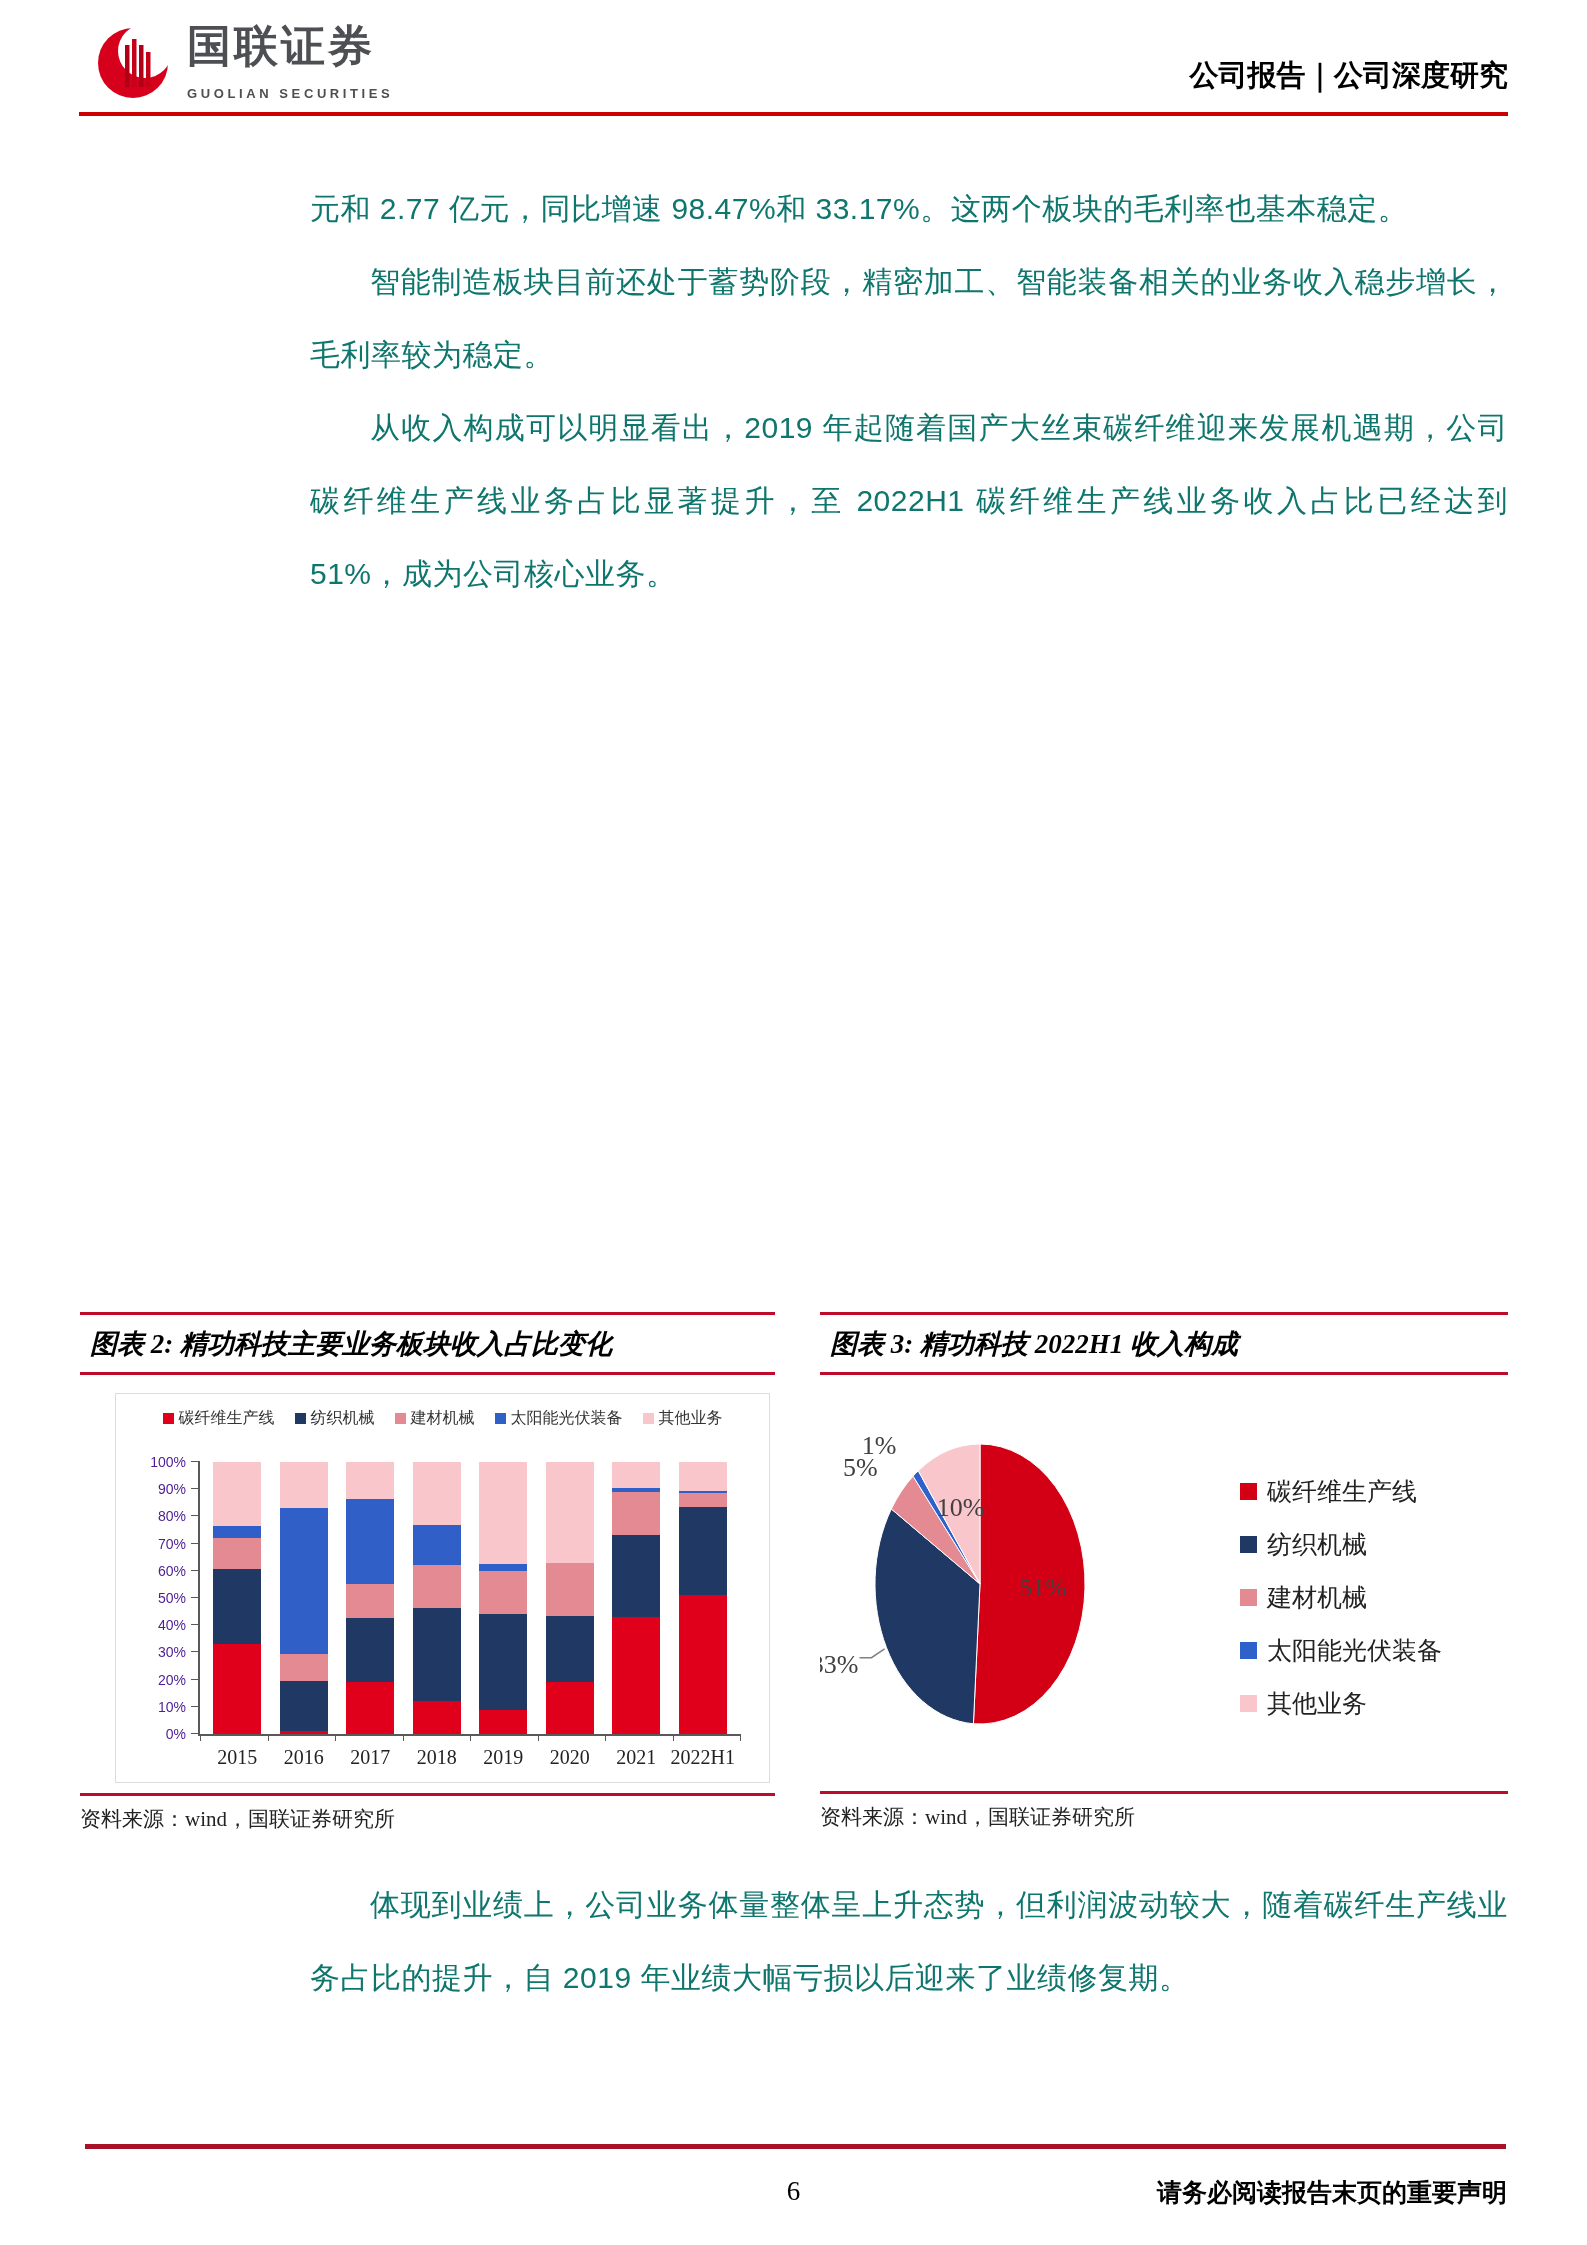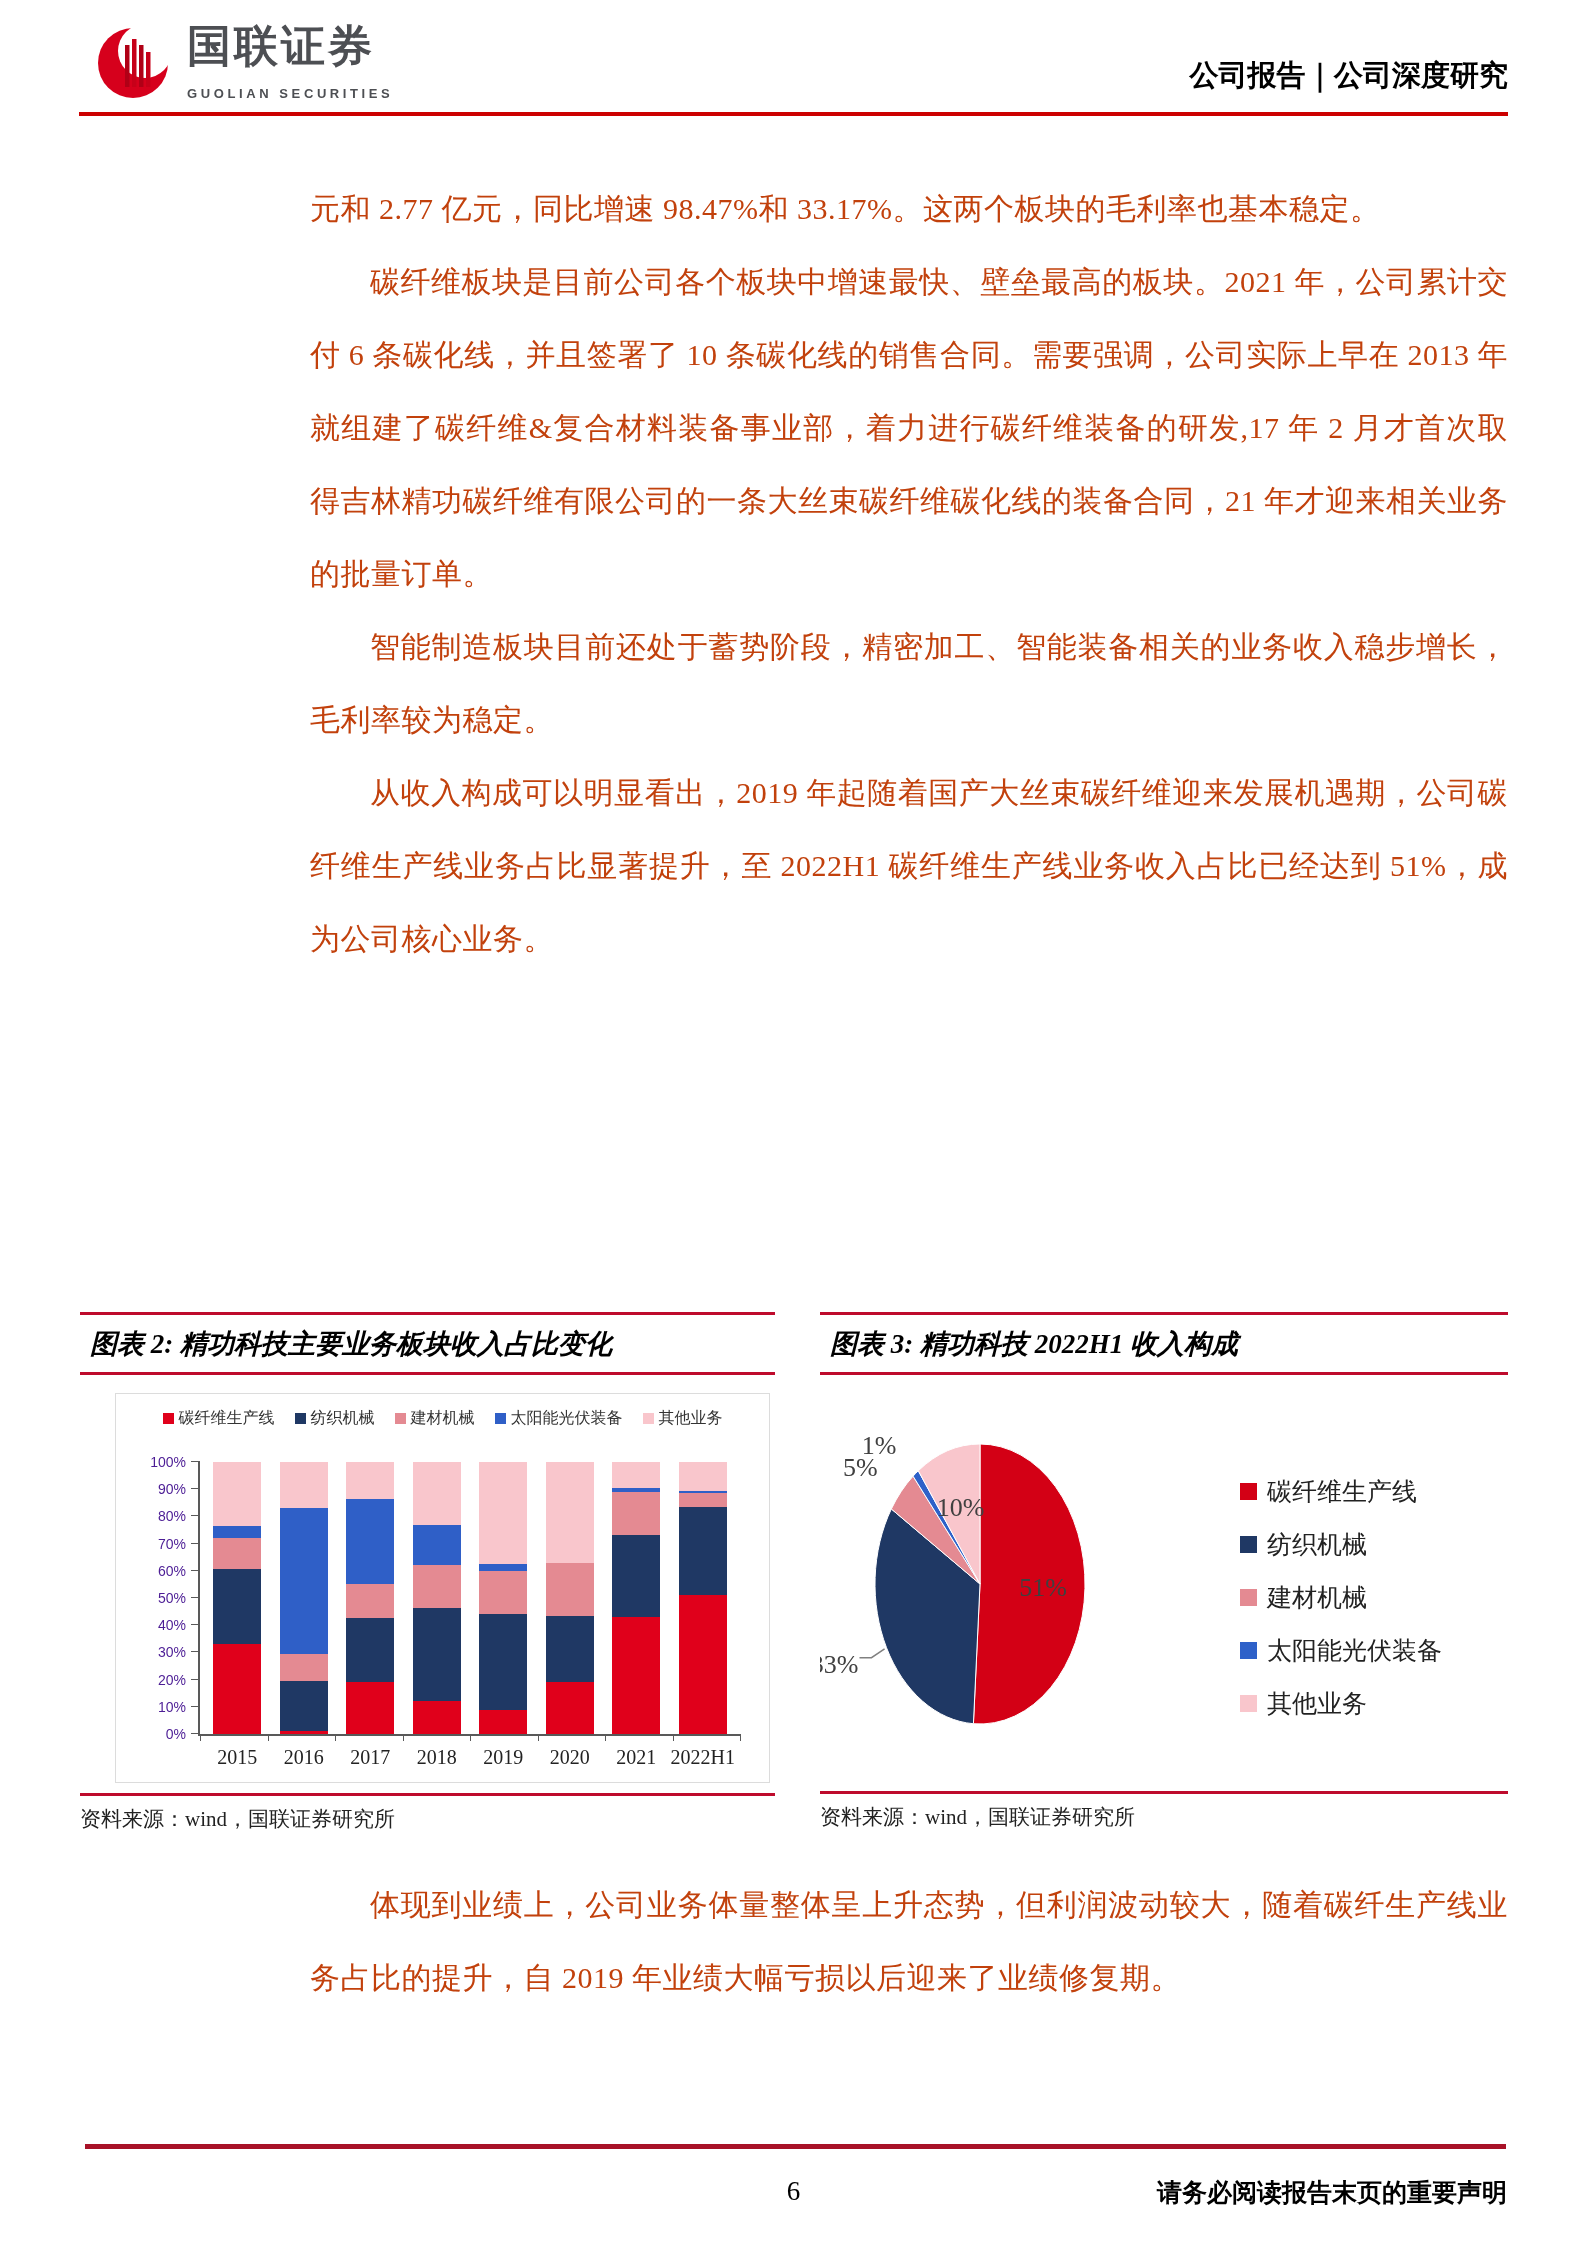--- a/index.html
+++ b/index.html
@@ -9,22 +9,22 @@
   }
   
   #header-logo{position:absolute;left:95px;top:24px;display:flex;align-items:center;gap:16px;}
   .brand-col{display:flex;flex-direction:column;}
   .brand-cn{font-size:44px;font-weight:700;color:#4d4f53;letter-spacing:3px;line-height:1;}
   .brand-en{font-size:13px;font-weight:600;color:#4d4f53;letter-spacing:3.6px;margin-top:18px;}
   #doc-type{position:absolute;right:79px;top:56px;font-family:"Liberation Serif",serif;
     font-size:29px;font-weight:700;color:#000;}
   #header-rule{position:absolute;left:79px;top:112px;width:1429px;height:4px;background:#cc0000;}
   
-  .bodytext{font-family:Liberation Serif, serif;font-size:30px;line-height:73px;
-    text-align:justify;color:#c2410c;letter-spacing:0.5px;}
+  .bodytext{font-family:Liberation Sans, sans-serif;font-size:30px;line-height:73px;
+    text-align:justify;color:#0f766e;letter-spacing:0.5px;}
   #body-text{position:absolute;left:310px;top:172px;width:1198px;}
   #post-figure-text{position:absolute;left:310px;top:1868px;width:1198px;}
   .bodytext p{margin:0;}
   .indent{text-indent:2em;}
   
   .figure{position:absolute;top:1312px;}
   #figure2{left:80px;width:695px;}
   #figure3{left:820px;width:688px;}
   .fig-title-band{border-top:3px solid #be0b2c;border-bottom:3px solid #be0b2c;
     padding:11px 10px 10px;font-family:"Liberation Serif",serif;font-style:italic;
@@ -83,21 +83,20 @@
   <div class="brand-col">
     <span class="brand-cn">国联证券</span>
     <span class="brand-en">GUOLIAN SECURITIES</span>
   </div>
 </div>
 <div id="doc-type">公司报告｜公司深度研究</div>
 <div id="header-rule"></div>
 
 <div id="body-text" class="bodytext">
   <p>元和 2.77 亿元，同比增速 98.47%和 33.17%。这两个板块的毛利率也基本稳定。</p>
-  <p class="indent">碳纤维板块是目前公司各个板块中增速最快、壁垒最高的板块。2021 年，公司累计交付 6 条碳化线，并且签署了 10 条碳化线的销售合同。需要强调，公司实际上早在 2013 年就组建了碳纤维&amp;复合材料装备事业部，着力进行碳纤维装备的研发,17 年 2 月才首次取得吉林精功碳纤维有限公司的一条大丝束碳纤维碳化线的装备合同，21 年才迎来相关业务的批量订单。</p>
   <p class="indent">智能制造板块目前还处于蓄势阶段，精密加工、智能装备相关的业务收入稳步增长，毛利率较为稳定。</p>
   <p class="indent">从收入构成可以明显看出，2019 年起随着国产大丝束碳纤维迎来发展机遇期，公司碳纤维生产线业务占比显著提升，至 2022H1 碳纤维生产线业务收入占比已经达到 51%，成为公司核心业务。</p>
 </div>
 
 <div id="figure2" class="figure">
   <div class="fig-title-band">图表 2: 精功科技主要业务板块收入占比变化</div>
   <div id="fig2-chartbox">
     <div id="bar-legend">
         <span class="lg-item"><span class="lg-sq" style="background: rgb(224, 0, 27);"></span>碳纤维生产线</span>
         <span class="lg-item"><span class="lg-sq" style="background: rgb(31, 56, 100);"></span>纺织机械</span>

